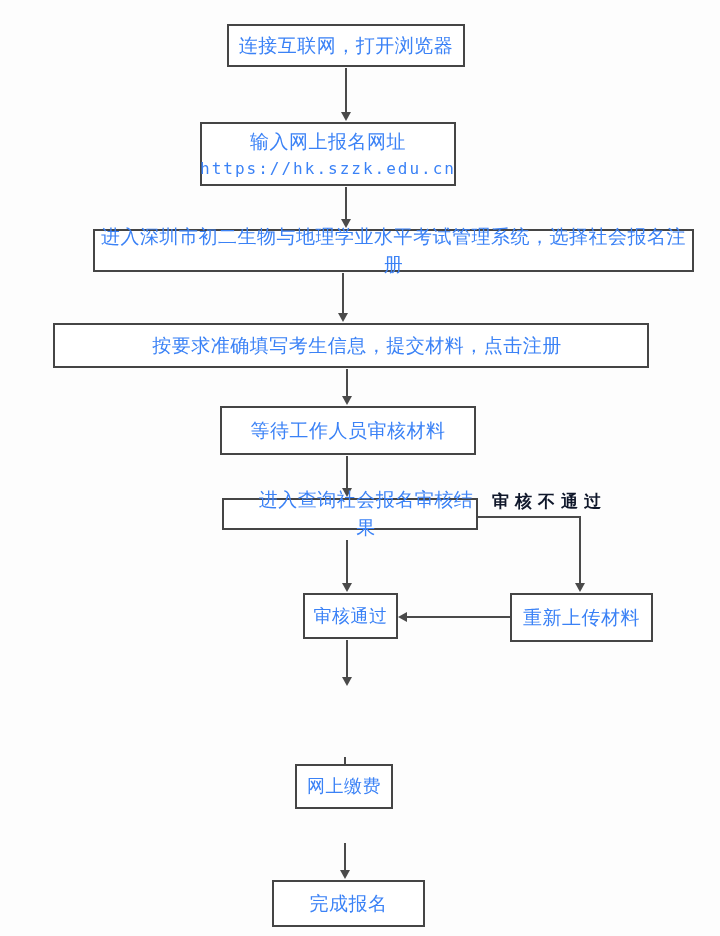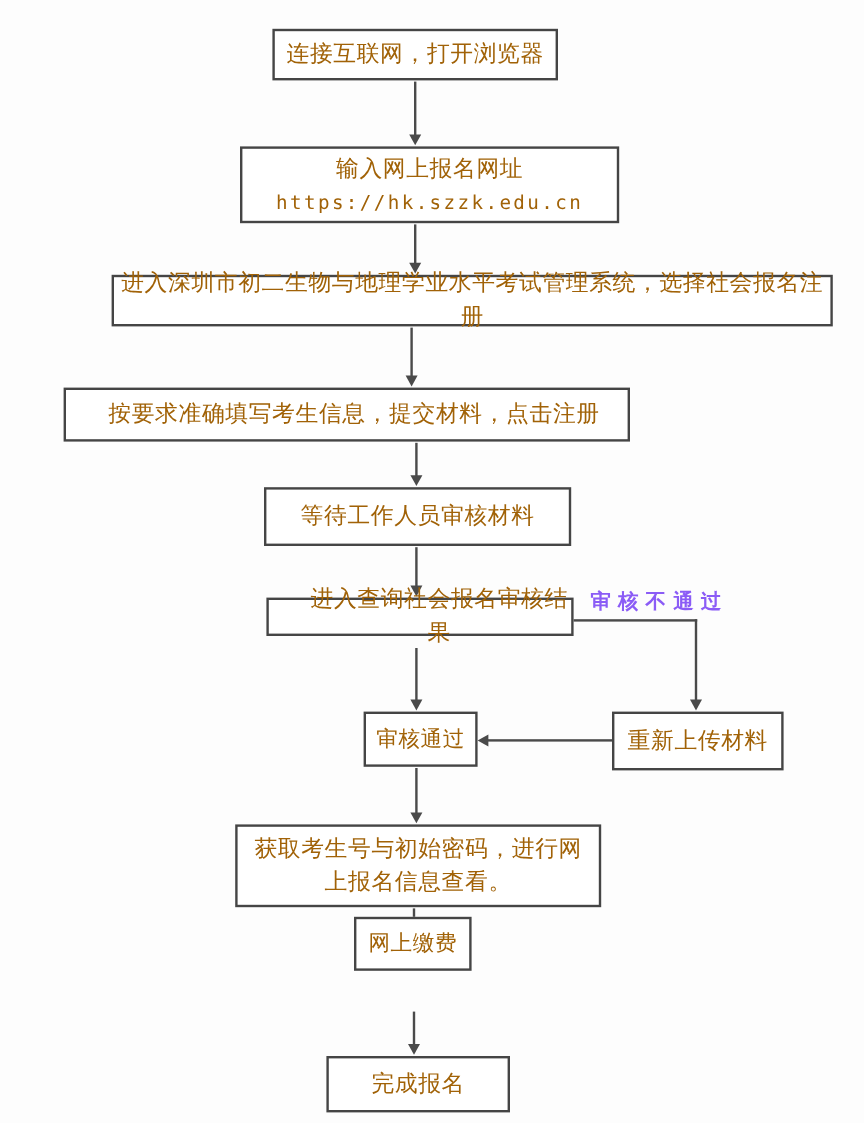--- a/index.html
+++ b/index.html
@@ -22,21 +22,21 @@
     border: 2px solid #454545;
     background: #ffffff;
     display: flex;
     flex-direction: column;
     align-items: center;
     justify-content: center;
     text-align: center;
     font-size: 19px;
     letter-spacing: 0.5px;
     line-height: 1.45;
-    color: #a16207;
+    color: #3b82f6;
   }
   .node.small { font-size: 18px; }
   .url-line {
     font-family: "DejaVu Sans Mono", "Liberation Mono", monospace;
     font-size: 16px;
     letter-spacing: 2px;
     margin-top: 2px;
     white-space: nowrap;
   }
   .vline {
@@ -62,47 +62,47 @@
     border-top: 5px solid transparent;
     border-bottom: 5px solid transparent;
     border-right: 9px solid #4a4a4a;
   }
   .edge-label {
     position: absolute;
     font-weight: bold;
     font-size: 17px;
     letter-spacing: 6px;
     white-space: nowrap;
-    color: #8b5cf6;
+    color: #0f172a;
   }
 </style>
 </head>
 <body>
 
 <div class="canvas">
 
   <div class="node" style="left:227px; top:24px; width:238px; height:43px;">连接互联网，打开浏览器</div>
 
   <div class="vline" style="left:345px; top:68px; height:45px;"></div>
   <div class="head-down" style="left:341px; top:112px;"></div>
 
-  <div class="node" style="left:200px; top:122px; width:316px; height:64px;">
+  <div class="node" style="left:200px; top:122px; width:256px; height:64px;">
     <div>输入网上报名网址</div>
     <div class="url-line">https://hk.szzk.edu.cn</div>
   </div>
 
   <div class="vline" style="left:345px; top:187px; height:33px;"></div>
   <div class="head-down" style="left:341px; top:219px;"></div>
 
   <div class="node" style="left:50px; top:229px; width:601px; height:43px;margin-left:43px;">进入深圳市初二生物与地理学业水平考试管理系统，选择社会报名注册</div>
 
   <div class="vline" style="left:342px; top:273px; height:41px;"></div>
   <div class="head-down" style="left:338px; top:313px;"></div>
 
-  <div class="node" style="left:53px; top:323px; width:472px; height:45px;padding-left:12px;">按要求准确填写考生信息，提交材料，点击注册</div>
+  <div class="node" style="left:53px; top:323px; width:596px; height:45px;padding-left:12px;">按要求准确填写考生信息，提交材料，点击注册</div>
 
   <div class="vline" style="left:346px; top:369px; height:28px;"></div>
   <div class="head-down" style="left:342px; top:396px;"></div>
 
   <div class="node" style="left:220px; top:406px; width:256px; height:49px;">等待工作人员审核材料</div>
 
   <div class="vline" style="left:346px; top:456px; height:33px;"></div>
   <div class="head-down" style="left:342px; top:488px;"></div>
 
   <div class="node" style="left:222px; top:498px; width:256px; height:32px;padding-left:32px;">进入查询社会报名审核结果</div>
@@ -118,21 +118,20 @@
   <div class="node small" style="left:303px; top:593px; width:95px; height:46px;">审核通过</div>
 
   <div class="node" style="left:510px; top:593px; width:143px; height:49px;">重新上传材料</div>
 
   <div class="hline" style="left:406px; top:616px; width:104px;"></div>
   <div class="head-left" style="left:398px; top:612px;"></div>
 
   <div class="vline" style="left:346px; top:640px; height:38px;"></div>
   <div class="head-down" style="left:342px; top:677px;"></div>
 
-  <div class="node" style="left:196px; top:687px; width:305px; height:69px; padding:0 14px;">获取考生号与初始密码，进行网上报名信息查看。</div>
 
   <div class="vline" style="left:344px; top:757px; height:31px;"></div>
   <div class="head-down" style="left:340px; top:787px;"></div>
 
   <div class="node small" style="left:295px; top:764px; width:98px; height:45px;">网上缴费</div>
 
   <div class="vline" style="left:344px; top:843px; height:28px;"></div>
   <div class="head-down" style="left:340px; top:870px;"></div>
 
   <div class="node" style="left:272px; top:880px; width:153px; height:47px;">完成报名</div>

